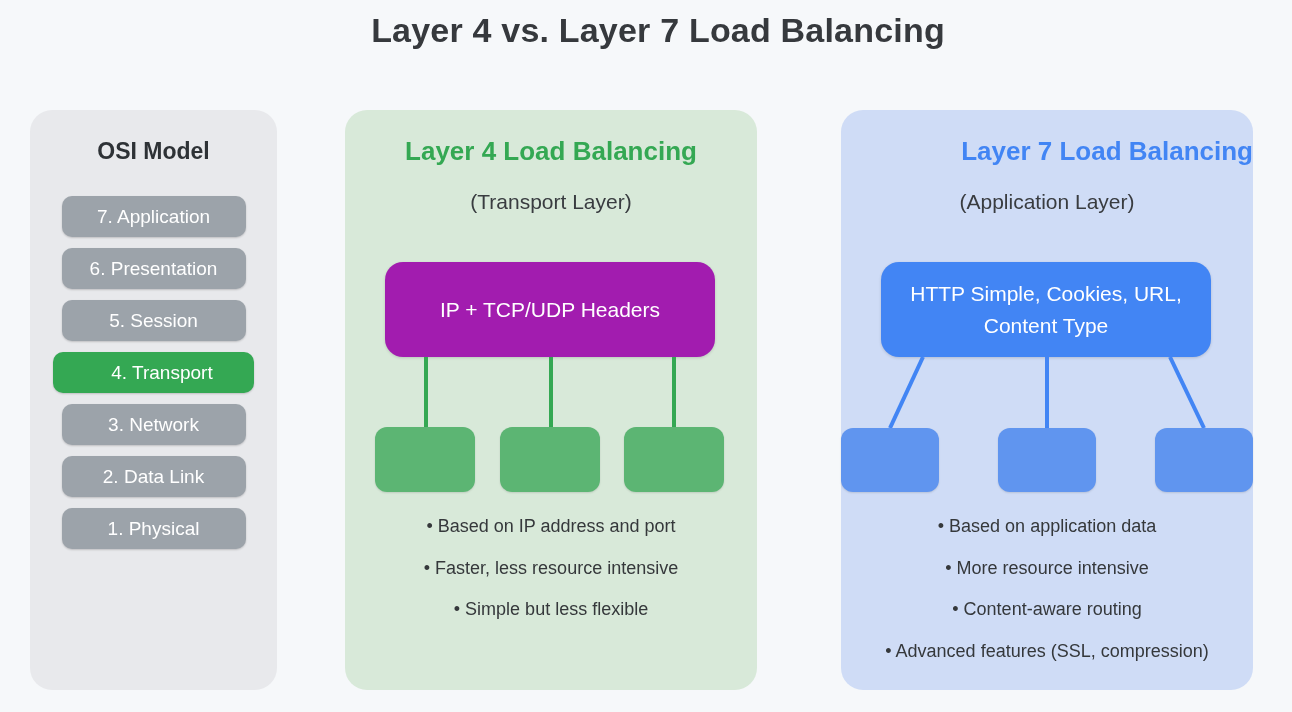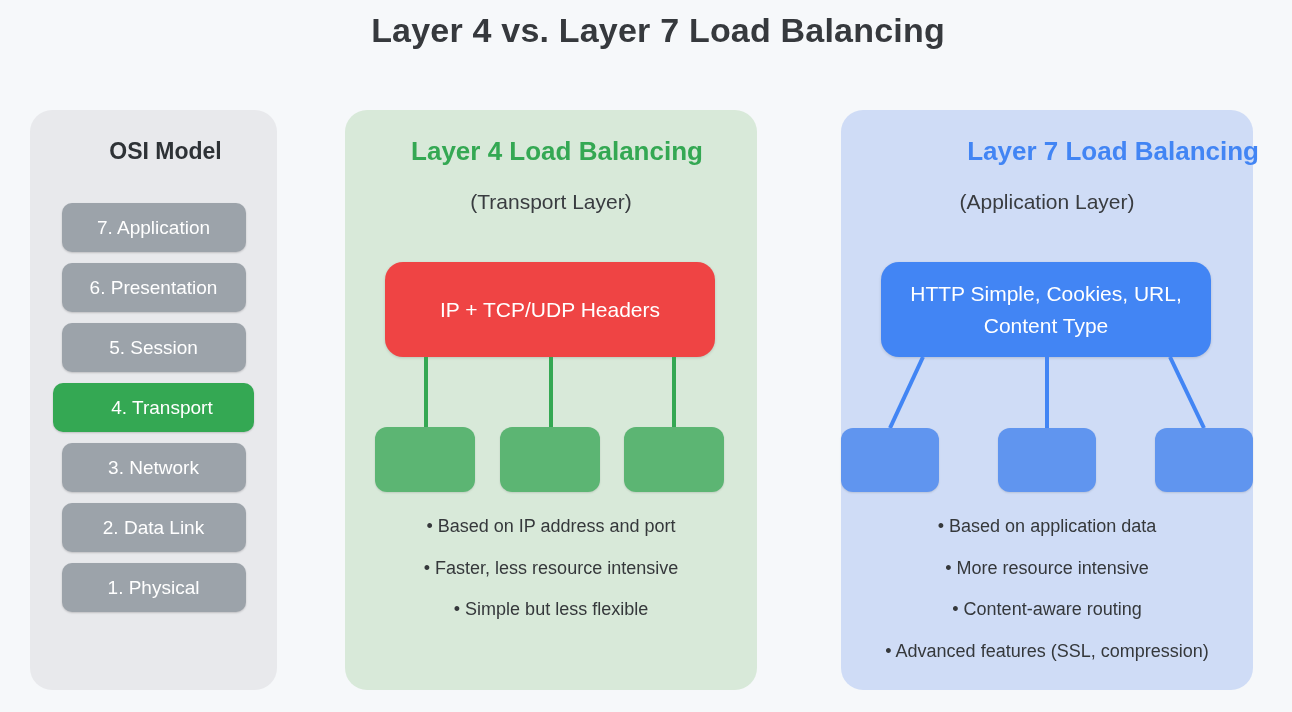--- a/index.html
+++ b/index.html
@@ -19,54 +19,54 @@
   }
   .panel {
     position:absolute; top:110px; height:580px;
     border-radius:22px;
   }
   .panel-osi  { left:30px;  width:247px; background:#e8e9ec; }
   .panel-l4   { left:345px; width:412px; background:#d8e9d9; }
   .panel-l7   { left:841px; width:412px; background:#cfdcf6; }
 
   .osi-title {
-    position:absolute; top:28px; left:12px; width:100%;
+    position:absolute; top:28px; left:0; width:100%;
     margin:0; text-align:center;
     font-size:23px; font-weight:700; color:#2e3236;
   }
   .osi-stack { position:absolute; top:86px; left:0; width:100%; }
   .osi-btn {
-    width:184px; height:49px; margin:7px auto 11px;
+    width:184px; height:41px; margin:0 auto 11px;
     background:#9ca3aa; border-radius:10px;
     color:#ffffff; font-size:19px;
     display:flex; align-items:center; justify-content:center;
     box-shadow:0 1px 2px rgba(0,0,0,0.18);
   }
   .osi-btn.active { background:#34a853;padding-left:17px; }
 
   .panel-heading {
     position:absolute; top:26px; left:0; width:100%;
     margin:0; text-align:center;
-    font-size:26px; font-weight:700;padding-left:6px;
+    font-size:26px; font-weight:700;
   }
   .panel-l4 .panel-heading { color:#34a853; }
   .panel-l7 .panel-heading { color:#4285f4;text-align:right; }
   .panel-subtitle {
     position:absolute; top:80px; left:0; width:100%;
     text-align:center; font-size:21px; color:#393c40;
   }
   .bigbox {
     position:absolute; top:152px; left:40px;
     width:330px; height:95px; border-radius:18px;
     box-sizing:border-box; padding:0 22px;
     display:flex; align-items:center; justify-content:center;
     text-align:center; color:#ffffff; font-size:21px; line-height:32px;
     box-shadow:0 1px 3px rgba(0,0,0,0.15);
   }
-  .bigbox.green { background:#ef4444;text-align:right; }
+  .bigbox.green { background:#a21caf;text-align:right; }
   .bigbox.blue  { background:#4285f4; }
 
   .connectors { position:absolute; top:247px; left:0; }
 
   .server {
     position:absolute; top:317px; height:65px; border-radius:12px;
     box-shadow:0 1px 2px rgba(0,0,0,0.12);
   }
   .server.green { background:#5cb573; width:100px; }
   .server.blue  { background:#6095ef; width:98px;  top:318px; height:64px; }

